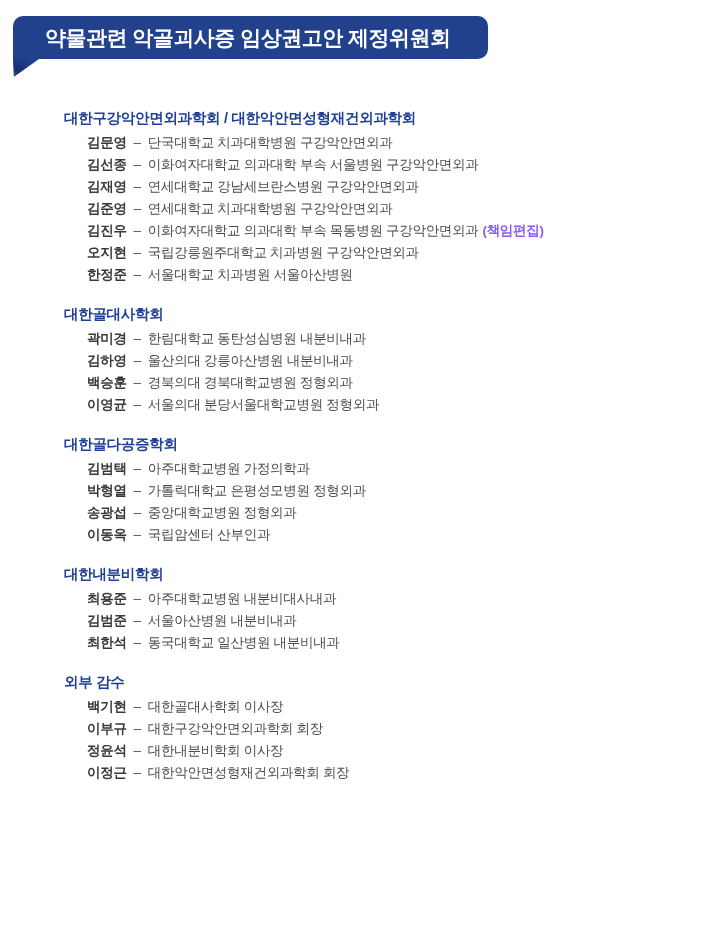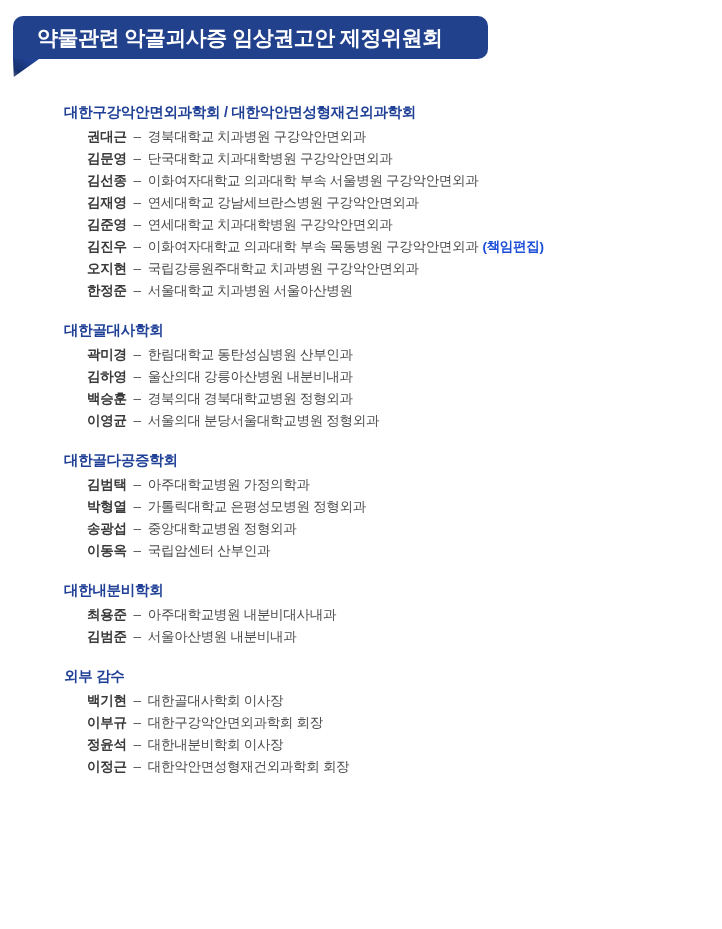--- a/index.html
+++ b/index.html
@@ -20,21 +20,21 @@
   .banner {
     position: absolute;
     left: 13px;
     top: 16px;
     width: 475px;
     height: 43px;
     background: #21418C;
     border-radius: 10px 10px 10px 0;
     display: flex;
     align-items: center;
-    padding-left: 24px;
+    padding-left: 32px;
     box-sizing: border-box;
   }
   .banner-title {
     color: #ffffff;
     font-size: 21px;
     font-weight: bold;
     letter-spacing: -0.5px;
     white-space: nowrap;
   }
   .banner-fold {
@@ -44,21 +44,21 @@
     width: 26px;
     height: 18px;
     background: linear-gradient(215deg, #23449a 10%, #16306e 75%, #4d5b7d 100%);
     clip-path: polygon(0 0, 100% 0, 3% 100%);
   }
 
   
   .content {
     position: absolute;
     left: 64px;
-    top: 101px;
+    top: 107px;
     width: 620px;
   }
   .group { margin: 0 0 17px 0; }
   .sec-heading {
     margin: 0 0 3px 0;
     font-size: 14.5px;
     font-weight: bold;
     color: #1F4096;
     line-height: 22px;
     letter-spacing: -0.3px;
@@ -67,39 +67,36 @@
   .member-row {
     padding-left: 23px;
     line-height: 22px;
     font-size: 13.5px;
     letter-spacing: -0.3px;
     white-space: nowrap;
   }
   .m-name  { font-weight: bold; color: #3A3A3A; }
   .m-dash  { color: #4A4A4A; margin: 0 7px; }
   .m-aff   { color: #4A4A4A; }
-  .m-note  { font-weight: bold; color: #1d4ed8; margin-left: 4px; }
+  .m-note  { font-weight: bold; color: #8b5cf6; margin-left: 4px; }
 </style>
 </head>
 <body>
 
 <div class="page">
 
   <div class="banner">
     <span class="banner-title">약물관련 악골괴사증 임상권고안 제정위원회</span>
   </div>
   <div class="banner-fold"></div>
 
   <div class="content">
 
     <section class="group">
       <h2 class="sec-heading">대한구강악안면외과학회 / 대한악안면성형재건외과학회</h2>
-      <div class="member-row">
-        <span class="m-name">권대근</span><span class="m-dash">–</span><span class="m-aff">경북대학교 치과병원 구강악안면외과</span>
-      </div>
       <div class="member-row">
         <span class="m-name">김문영</span><span class="m-dash">–</span><span class="m-aff">단국대학교 치과대학병원 구강악안면외과</span>
       </div>
       <div class="member-row">
         <span class="m-name">김선종</span><span class="m-dash">–</span><span class="m-aff">이화여자대학교 의과대학 부속 서울병원 구강악안면외과</span>
       </div>
       <div class="member-row">
         <span class="m-name">김재영</span><span class="m-dash">–</span><span class="m-aff">연세대학교 강남세브란스병원 구강악안면외과</span>
       </div>
       <div class="member-row">
@@ -112,21 +109,21 @@
         <span class="m-name">오지현</span><span class="m-dash">–</span><span class="m-aff">국립강릉원주대학교 치과병원 구강악안면외과</span>
       </div>
       <div class="member-row">
         <span class="m-name">한정준</span><span class="m-dash">–</span><span class="m-aff">서울대학교 치과병원 서울아산병원</span>
       </div>
     </section>
 
     <section class="group">
       <h2 class="sec-heading">대한골대사학회</h2>
       <div class="member-row">
-        <span class="m-name">곽미경</span><span class="m-dash">–</span><span class="m-aff">한림대학교 동탄성심병원 산부인과</span>
+        <span class="m-name">곽미경</span><span class="m-dash">–</span><span class="m-aff">한림대학교 동탄성심병원 내분비내과</span>
       </div>
       <div class="member-row">
         <span class="m-name">김하영</span><span class="m-dash">–</span><span class="m-aff">울산의대 강릉아산병원 내분비내과</span>
       </div>
       <div class="member-row">
         <span class="m-name">백승훈</span><span class="m-dash">–</span><span class="m-aff">경북의대 경북대학교병원 정형외과</span>
       </div>
       <div class="member-row">
         <span class="m-name">이영균</span><span class="m-dash">–</span><span class="m-aff">서울의대 분당서울대학교병원 정형외과</span>
       </div>
@@ -149,20 +146,23 @@
     </section>
 
     <section class="group">
       <h2 class="sec-heading">대한내분비학회</h2>
       <div class="member-row">
         <span class="m-name">최용준</span><span class="m-dash">–</span><span class="m-aff">아주대학교병원 내분비대사내과</span>
       </div>
       <div class="member-row">
         <span class="m-name">김범준</span><span class="m-dash">–</span><span class="m-aff">서울아산병원 내분비내과</span>
       </div>
+      <div class="member-row">
+        <span class="m-name">최한석</span><span class="m-dash">–</span><span class="m-aff">동국대학교 일산병원 내분비내과</span>
+      </div>
     </section>
 
     <section class="group">
       <h2 class="sec-heading">외부 감수</h2>
       <div class="member-row">
         <span class="m-name">백기현</span><span class="m-dash">–</span><span class="m-aff">대한골대사학회 이사장</span>
       </div>
       <div class="member-row">
         <span class="m-name">이부규</span><span class="m-dash">–</span><span class="m-aff">대한구강악안면외과학회 회장</span>
       </div>

